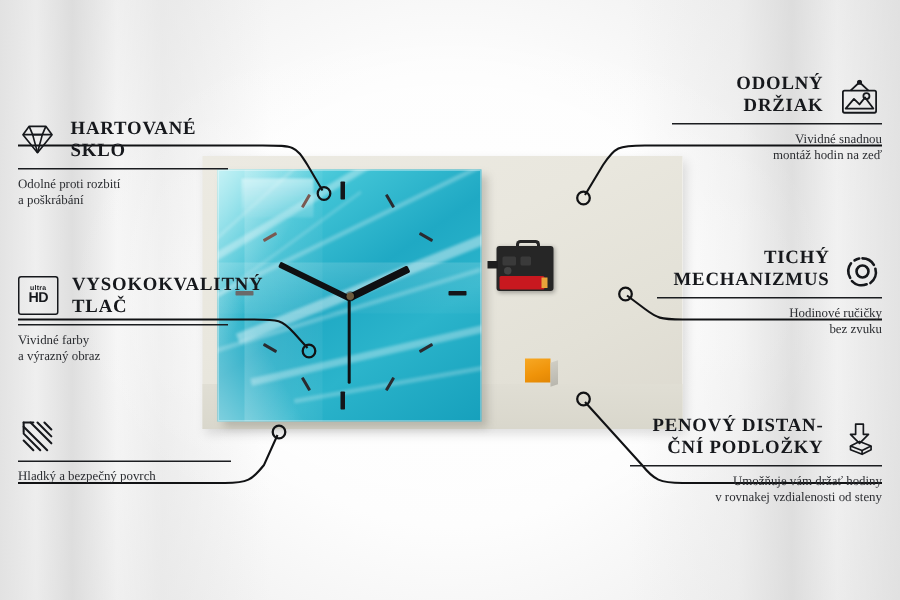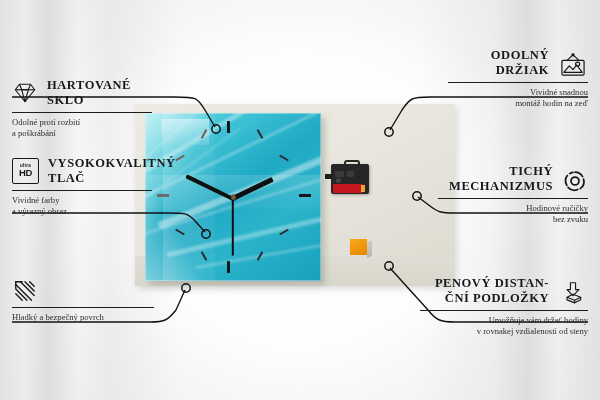--- a/index.html
+++ b/index.html
@@ -217,21 +217,21 @@
         </g>
       </svg>
       <div class="title">HARTOVANÉ
 SKLO</div>
     </div>
     <div class="rule"></div>
     <div class="desc">Odolné proti rozbití
 a poškrábání</div>
   </div>
 
-  <div class="callout" style="left:12px;top:156px;width:140px;">
+  <div class="callout" style="left:12px;top:182px;width:140px;">
     <div class="head">
       <div class="hdbadge">
         <span class="u">ultra</span>
         <span class="h">HD</span>
       </div>
       <div class="title">VYSOKOKVALITNÝ
 TLAČ</div>
     </div>
     <div class="rule"></div>
     <div class="desc">Vividné farby

